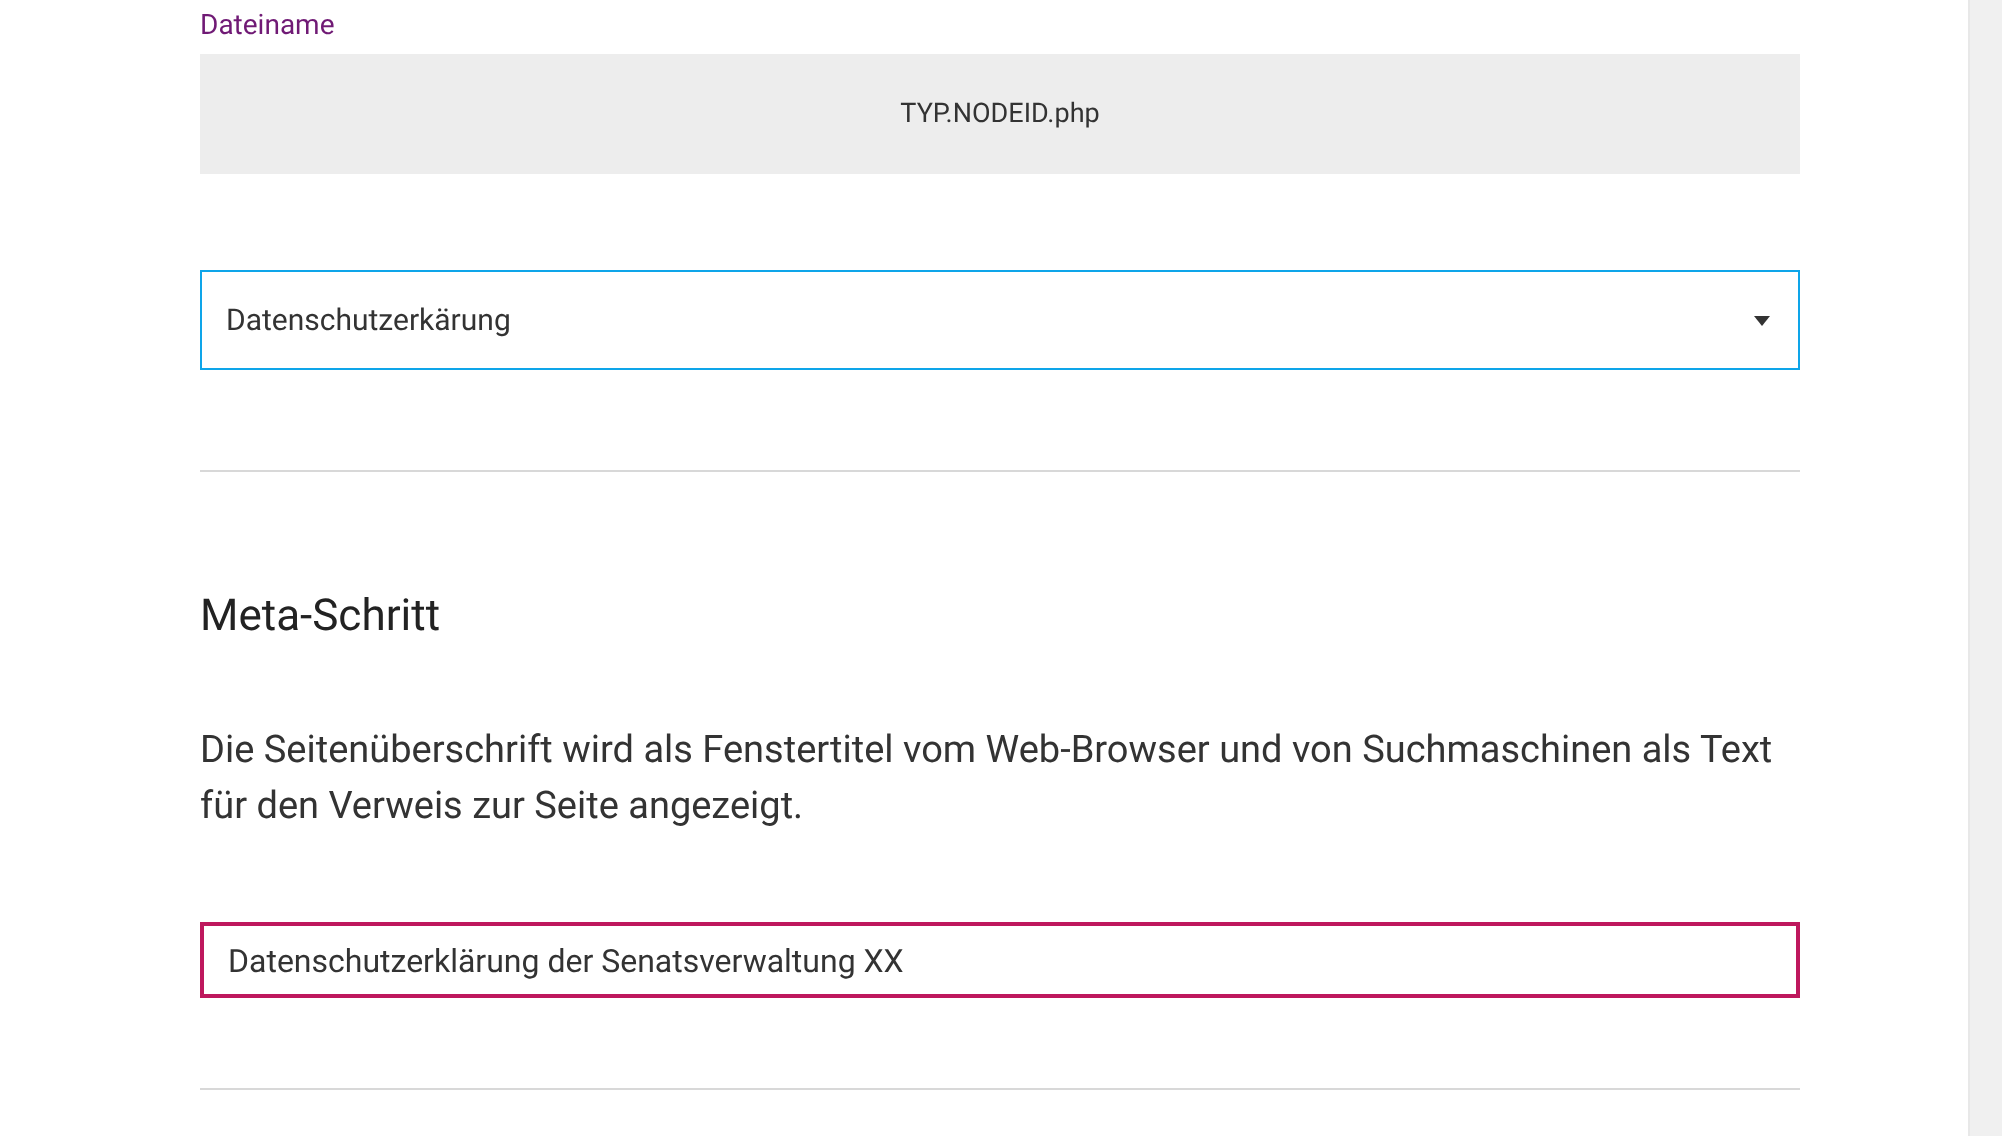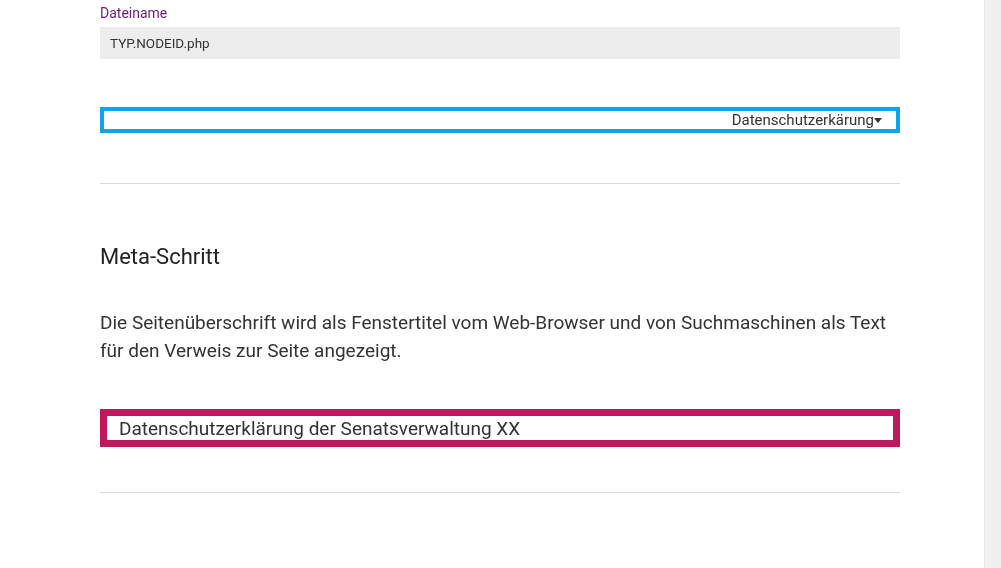--- a/index.html
+++ b/index.html
@@ -30,36 +30,36 @@
       max-width: 900px;
     }
     .field-label {
       font-size: 14px;
       color: #701a75;
       margin-bottom: 6px;
       display: block;
     }
     .readonly-field {
       background: #ededed;
-      padding: 8px 10px;
+      padding: 22px 10px;
       font-size: 13.5px;
       color: #333333;
       margin-bottom: 48px;
+      text-align: center;
     }
     .select-wrapper {
       position: relative;
-      border: 4px solid #0ea5e9;
+      border: 1px solid #0ea5e9;
       background: #ffffff;
-      height: 26px;
+      height: 50px;
       display: flex;
       align-items: center;
       padding: 0 12px;
       cursor: pointer;
       margin-bottom: 50px;
-      text-align: right;
     }
     .select-value {
       font-size: 15px;
       color: #333333;
       flex: 1;
     }
     .select-caret {
       width: 0;
       height: 0;
       border-left: 4px solid transparent;
@@ -84,25 +84,25 @@
       margin-bottom: 40px;
     }
     .help-text {
       font-size: 19px;
       color: #333333;
       line-height: 1.45;
       margin-bottom: 45px;
     }
     .text-input {
       width: 100%;
-      border: 7px solid #be185d;
+      border: 2px solid #be185d;
       background: #ffffff;
       height: 38px;
       padding: 12px 12px;
-      font-size: 19px;
+      font-size: 16px;
       color: #333333;
       font-family: inherit;
       outline: none;
     }
   </style>
 </head>
 <body>
 
 <div class="scrollbar-track"></div>
 

